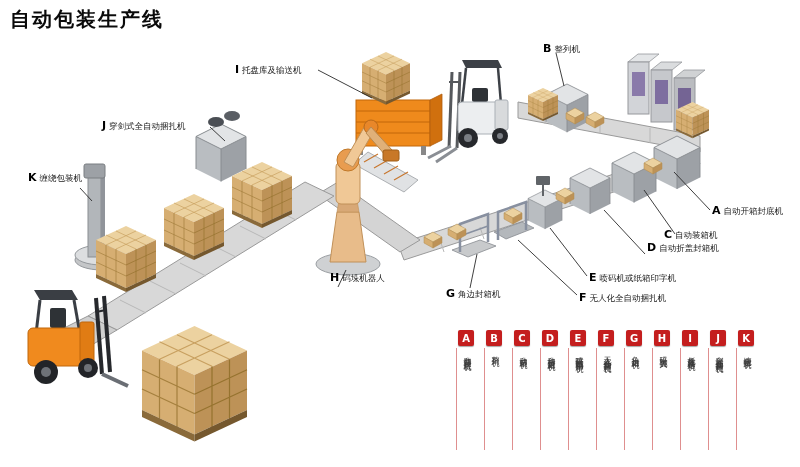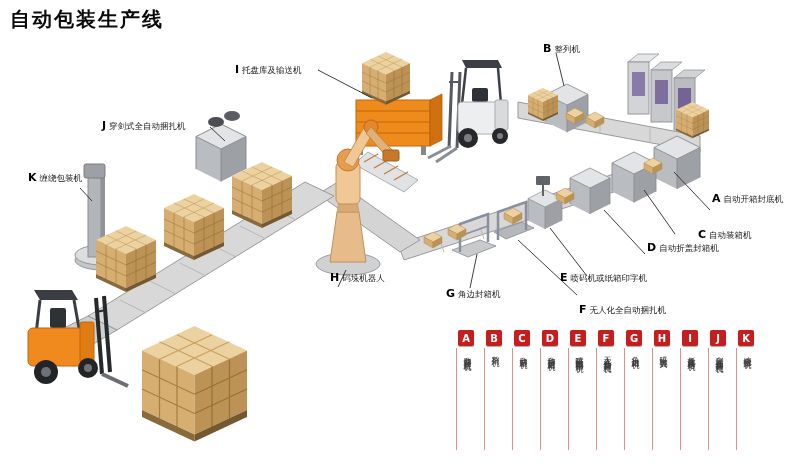--- a/index.html
+++ b/index.html
@@ -232,36 +232,36 @@
       <path d="M587,276 L550,228"></path>
       <path d="M577,295 L518,240"></path>
       <path d="M470,288 L477,254"></path>
       <path d="M338,287 L346,270"></path>
       <path d="M318,70 L372,98"></path>
       <path d="M210,127 L225,141"></path>
       <path d="M80,188 L92,201"></path>
     </g>
   </svg>
 
-  <div class="callout" style="left:712px;top:191px">
+  <div class="callout" style="left:712px;top:203px">
     <b>A</b><span>自动开箱封底机</span>
   </div>
   <div class="callout" style="left:543px;top:41px">
     <b>B</b><span>整列机</span>
   </div>
-  <div class="callout" style="left:698px;top:227px">
+  <div class="callout" style="left:664px;top:227px">
     <b>C</b><span>自动装箱机</span>
   </div>
   <div class="callout" style="left:647px;top:240px">
     <b>D</b><span>自动折盖封箱机</span>
   </div>
-  <div class="callout" style="left:560px;top:270px">
+  <div class="callout" style="left:589px;top:270px">
     <b>E</b><span>喷码机或纸箱印字机</span>
   </div>
-  <div class="callout" style="left:579px;top:302px">
+  <div class="callout" style="left:579px;top:290px">
     <b>F</b><span>无人化全自动捆扎机</span>
   </div>
   <div class="callout" style="left:446px;top:286px">
     <b>G</b><span>角边封箱机</span>
   </div>
   <div class="callout" style="left:330px;top:270px">
     <b>H</b><span>码垛机器人</span>
   </div>
   <div class="callout" style="left:235px;top:62px">
     <b>I</b><span>托盘库及输送机</span>

